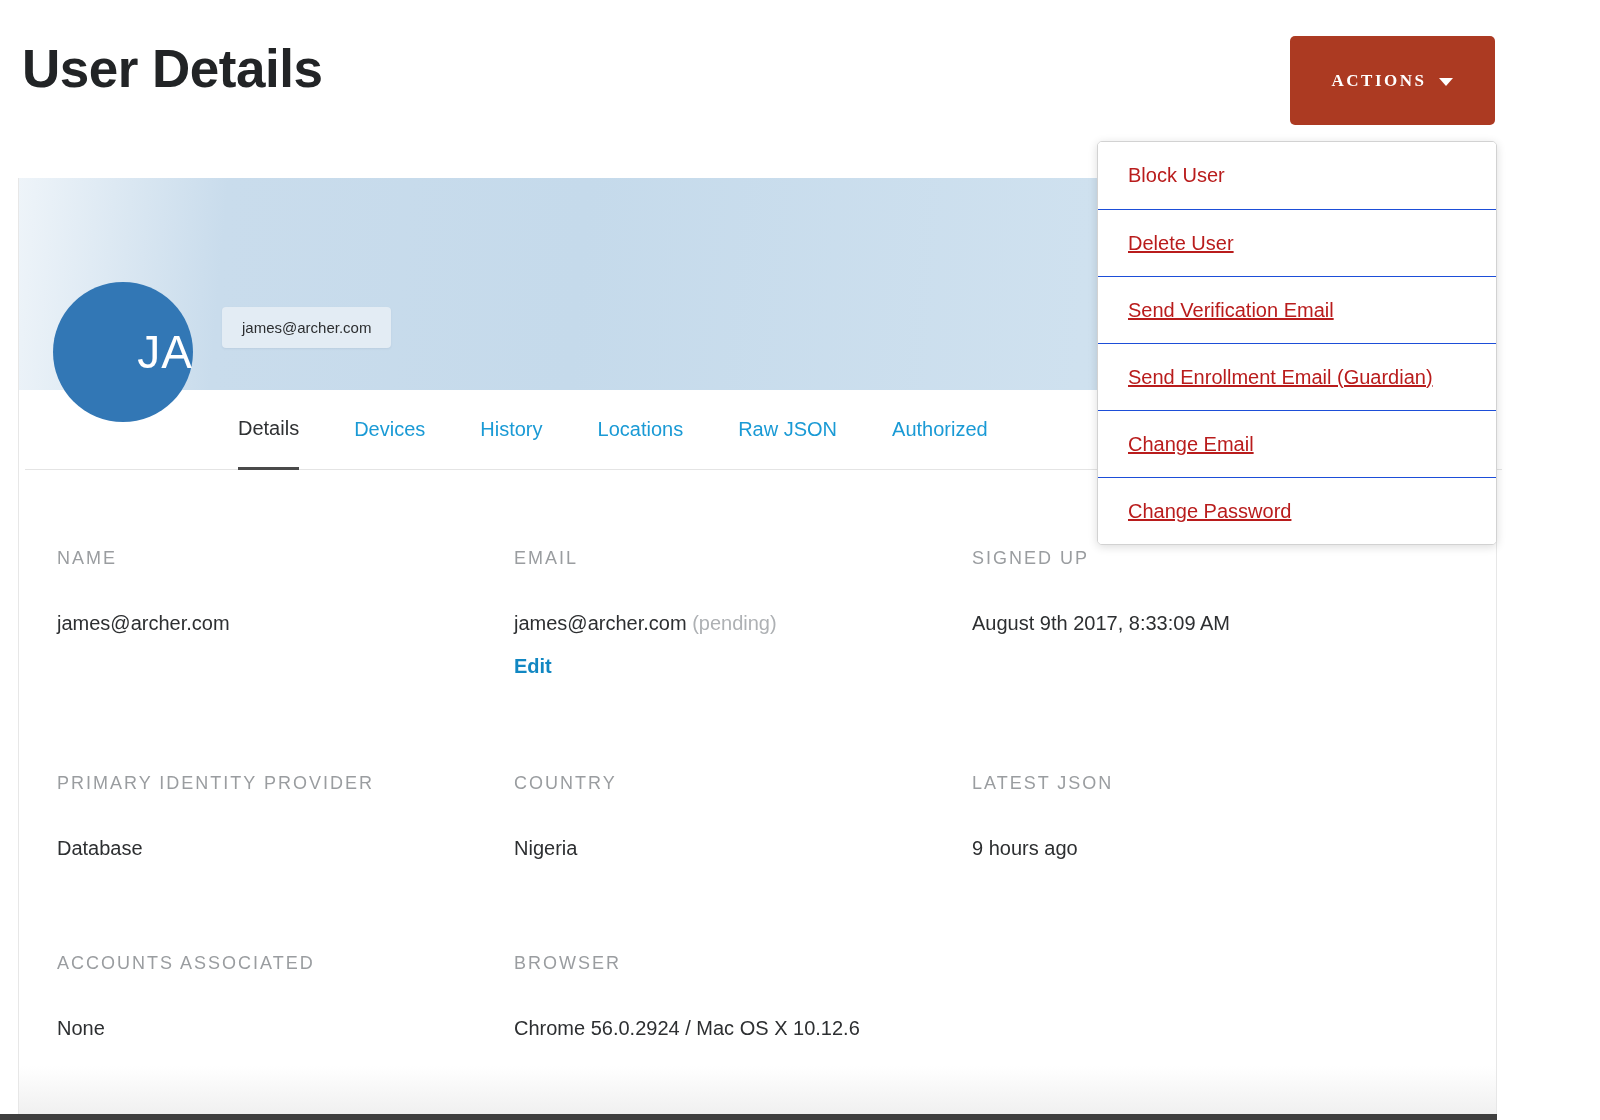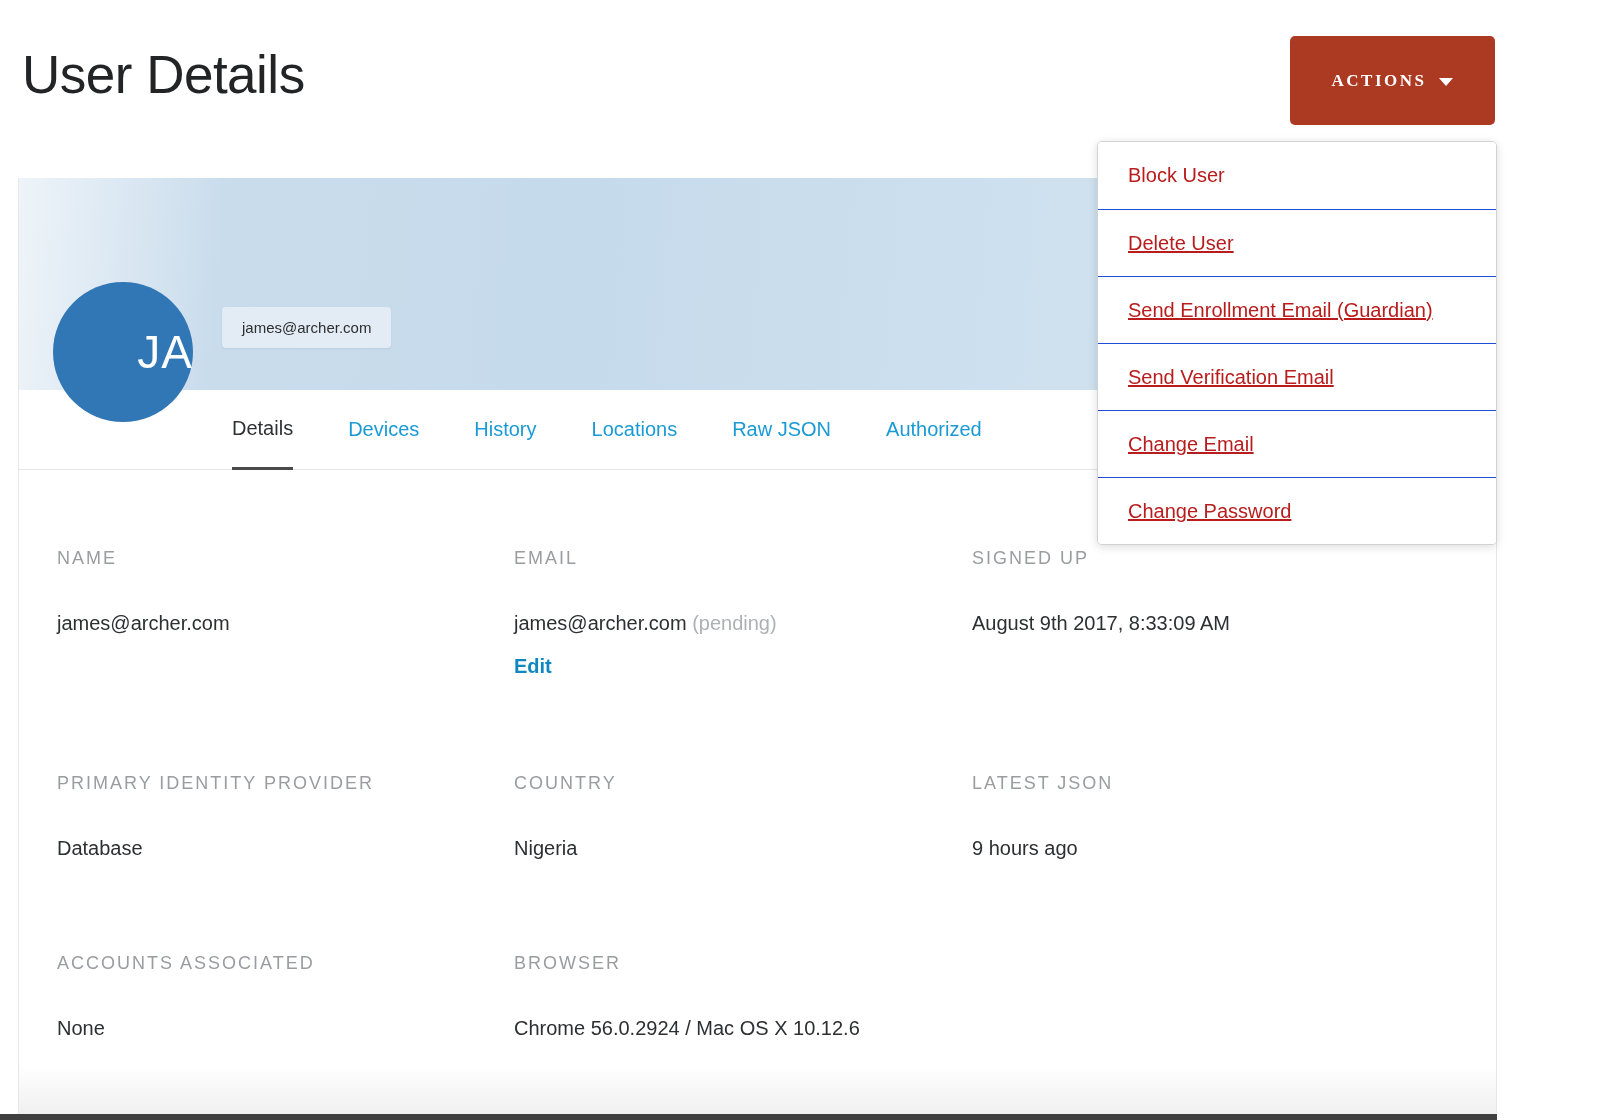--- a/index.html
+++ b/index.html
@@ -5,22 +5,22 @@
   * { margin:0; padding:0; box-sizing:border-box; }
   html,body { background:#ffffff; }
   body { font-family:"Liberation Sans", sans-serif; }
   #screen {
     position:relative; width:1600px; height:1120px;
     background:#ffffff; overflow:hidden;
   }
 
   
   .page-title {
-    position:absolute; left:22px; top:44px;
-    font-size:53px; font-weight:400; color:#222426; letter-spacing:-0.5px;
+    position:absolute; left:22px; top:38px;
+    font-size:53px; font-weight:700; color:#222426; letter-spacing:-0.5px;
   }
   .actions-btn {
     position:absolute; left:1290px; top:36px; width:205px; height:89px;
     background:#ac3a22; border:none; border-radius:5px; cursor:pointer;
     display:flex; align-items:center; justify-content:center;
     color:#ffffff; font-size:17px; font-weight:bold; letter-spacing:2.5px;
     font-family:Liberation Serif, serif;
   }
   .caret-down {
     width:0; height:0; margin-left:13px; margin-top:2px;
@@ -60,21 +60,21 @@
   .email-chip {
     position:absolute; left:222px; top:307px; height:41px;
     padding:0 20px; line-height:41px;
     background:#e3ecf4; border-radius:4px;
     font-size:15px; color:#2c2e30; z-index:5;
     box-shadow:0 1px 2px rgba(70,100,130,0.10);
   }
 
   
   .tabrow {
-    position:absolute; left:19px; top:390px; width:1477px; height:80px;
+    position:absolute; left:25px; top:390px; width:1477px; height:80px;
     background:#ffffff; border-bottom:1px solid #e4e4e4;
     display:flex; align-items:stretch; padding-left:213px;
   }
   .tab {
     display:flex; align-items:center; margin-right:55px;
     font-size:20px; color:#1a9ad5; cursor:pointer; white-space:nowrap;
   }
   .tab.active {
     color:#2f3133; border-bottom:3px solid #4a4a4a; margin-bottom:-1px;
   }
@@ -171,22 +171,22 @@
     <div class="fvalue">None</div>
   </div>
   <div class="cell c2 r3">
     <div class="flabel">BROWSER</div>
     <div class="fvalue">Chrome 56.0.2924 / Mac OS X 10.12.6</div>
   </div>
 
   <div class="menu">
     <div class="menu-item">Block User</div>
     <div class="menu-item">Delete User</div>
+    <div class="menu-item">Send Verification Email</div>
     <div class="menu-item">Send Enrollment Email (Guardian)</div>
-    <div class="menu-item">Send Verification Email</div>
     <div class="menu-item">Change Email</div>
     <div class="menu-item">Change Password</div>
   </div>
 
   <div class="bottom-fade"></div>
   <div class="bottom-bar"></div>
 
 </div>
 
 </body></html>

